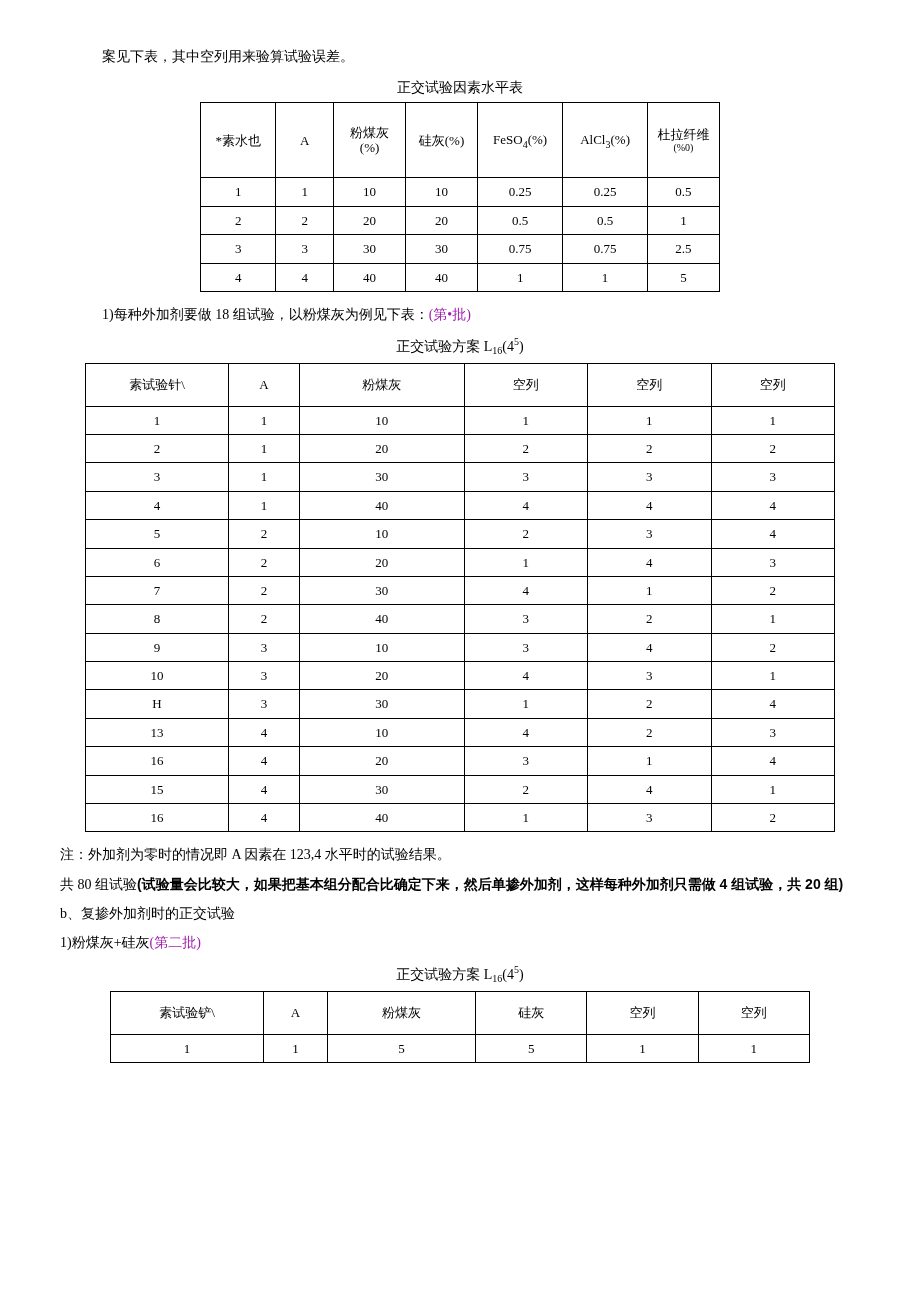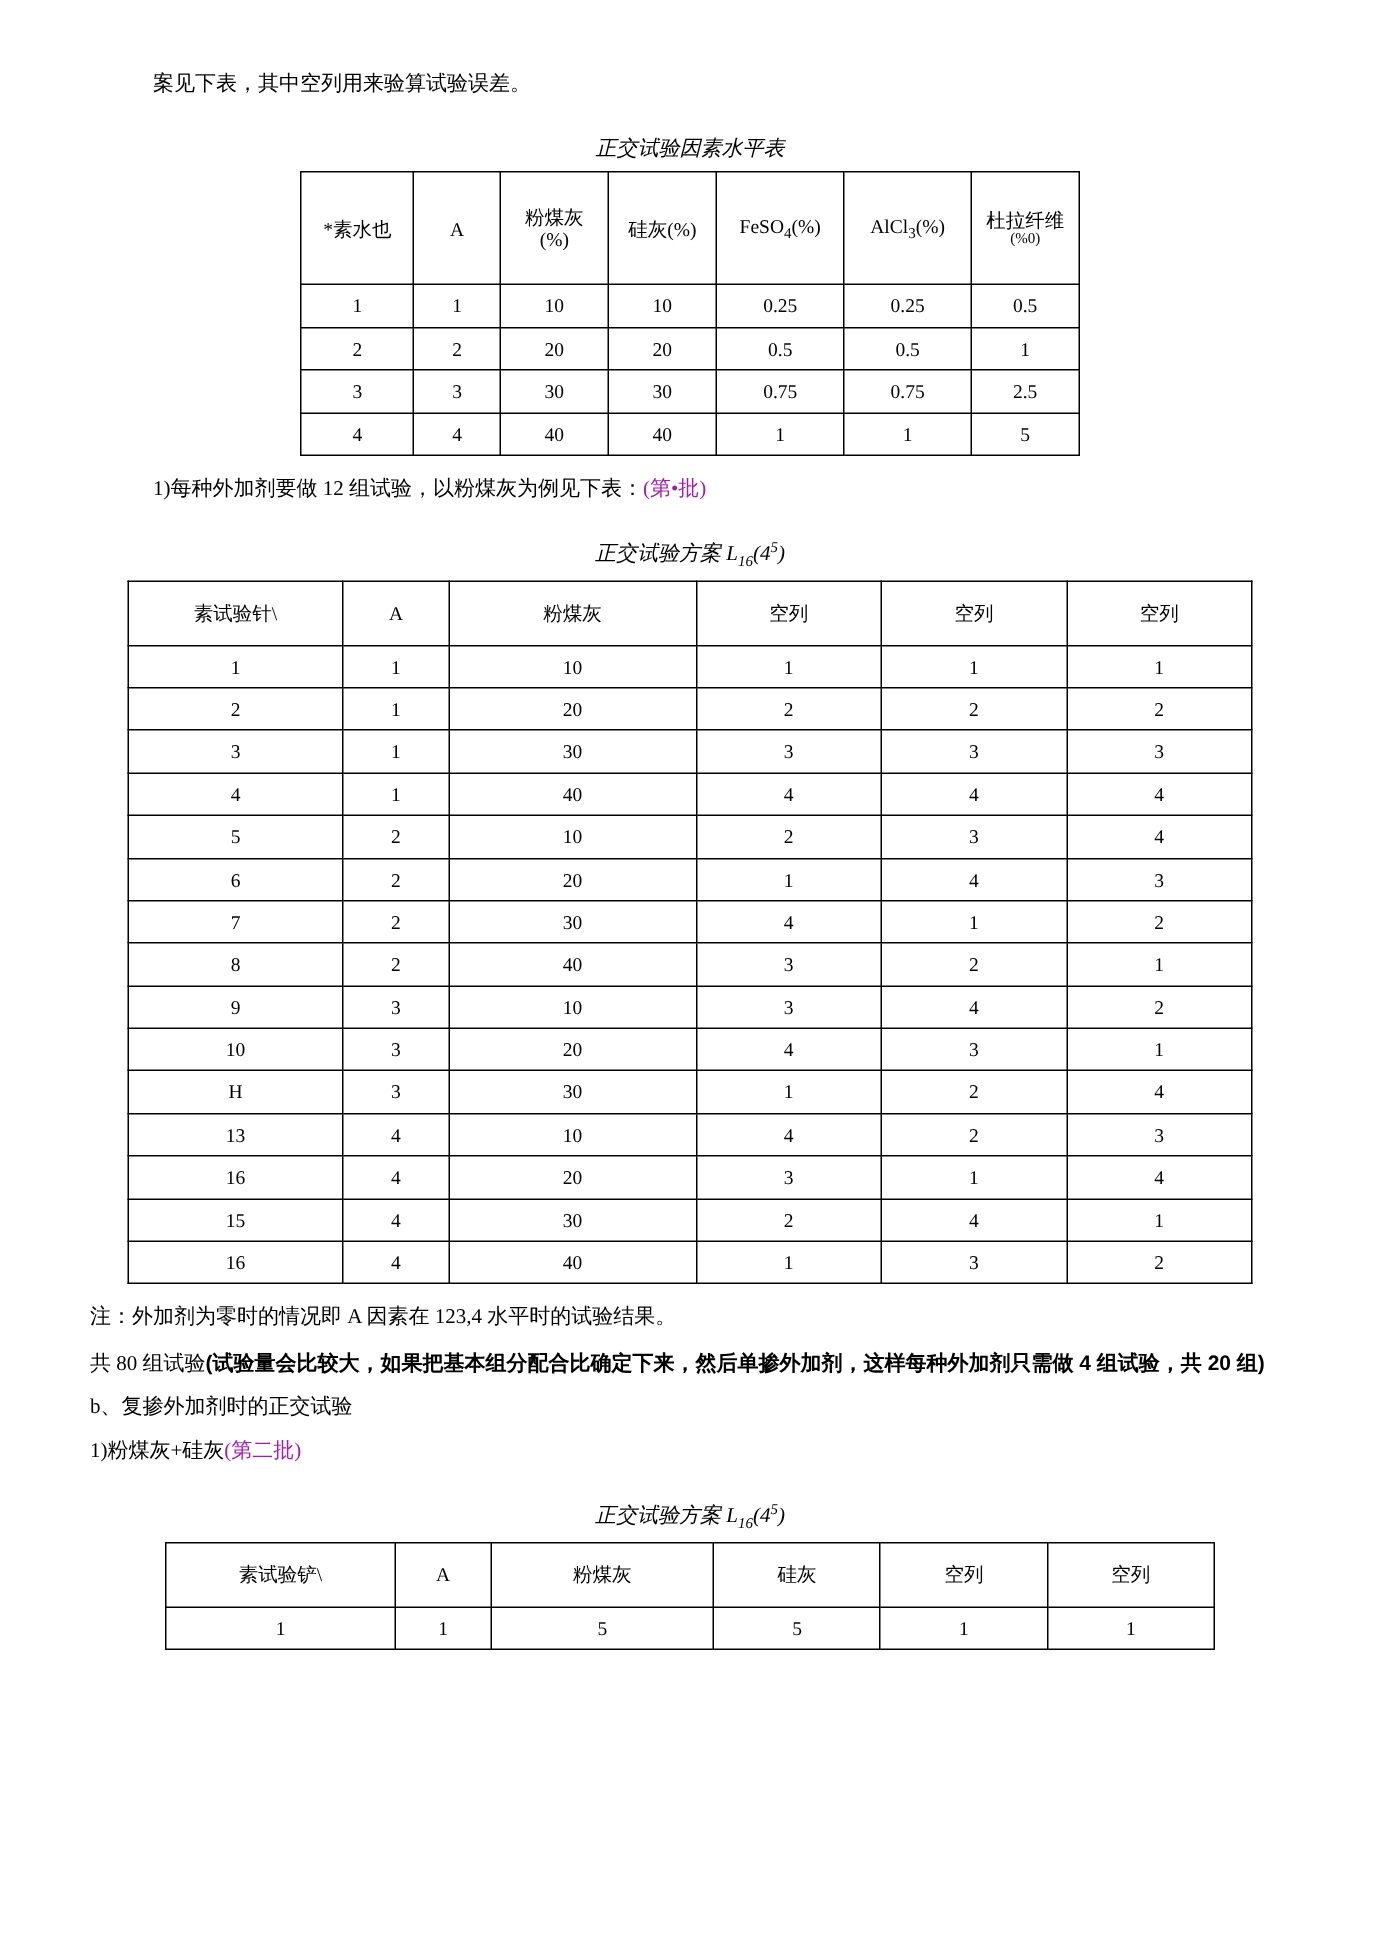--- a/index.html
+++ b/index.html
@@ -14,22 +14,21 @@
   }
   .para {
     margin: 4px 0;
     text-indent: 0;
   }
   .indent {
     margin-left: 42px;
   }
   .caption {
     text-align: center;
-    margin: 18px 0 2px 0;
-    font-style: italic;
+    margin: 6px 0 2px 0;
   }
   table {
     border-collapse: collapse;
     margin: 0 auto 10px auto;
   }
   th, td {
     border: 1px solid #000;
     text-align: center;
     vertical-align: middle;
     font-weight: normal;
@@ -124,21 +123,21 @@
         <td>40</td>
         <td>40</td>
         <td>1</td>
         <td>1</td>
         <td>5</td>
       </tr>
 </tbody>
   </table>
 
 <p class="para indent">
-  <span>1)每种外加剂要做 12 组试验，以粉煤灰为例见下表：</span><span class="pink">(第•批)</span>
+  <span>1)每种外加剂要做 18 组试验，以粉煤灰为例见下表：</span><span class="pink">(第•批)</span>
 </p>
 
 <p class="caption">
   <span>正交试验方案 L</span><sub>16</sub><span>(4</span><sup>5</sup><span>)</span>
 </p>
 <table class="t2">
   <tbody>
       <tr class="hrow">
     <th>素试验针\</th>
     <th>A</th>

